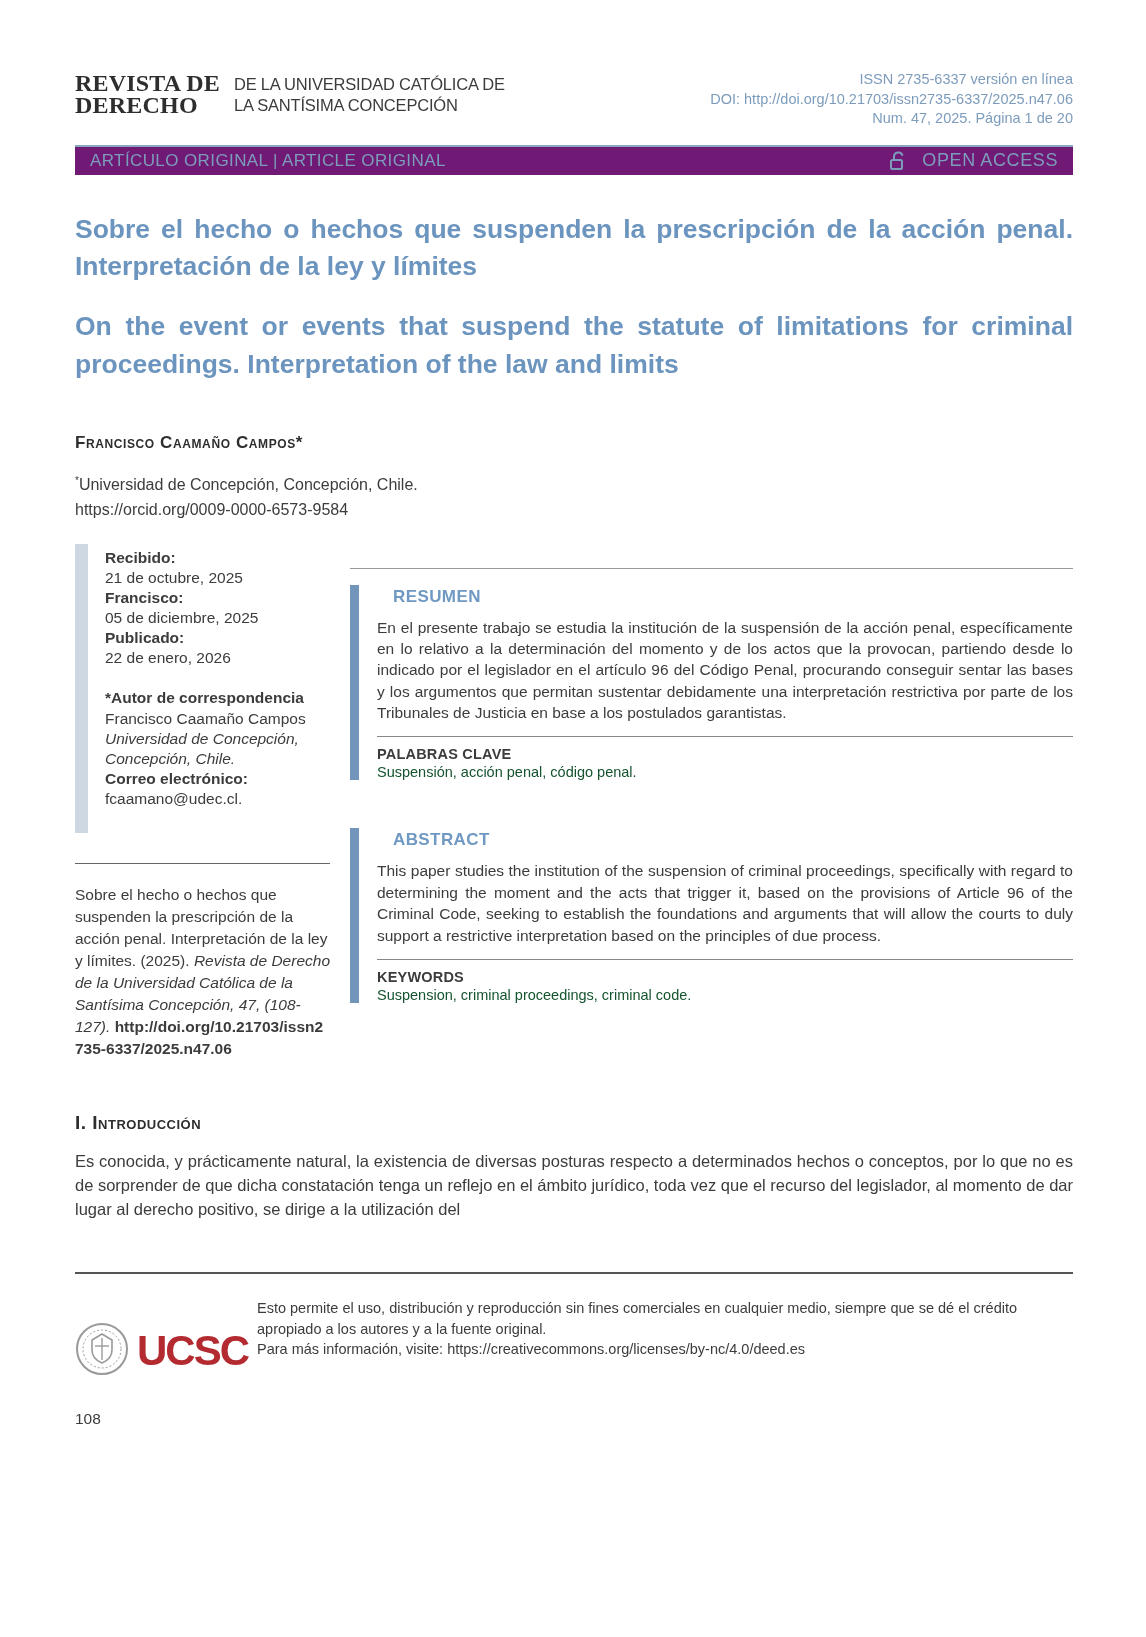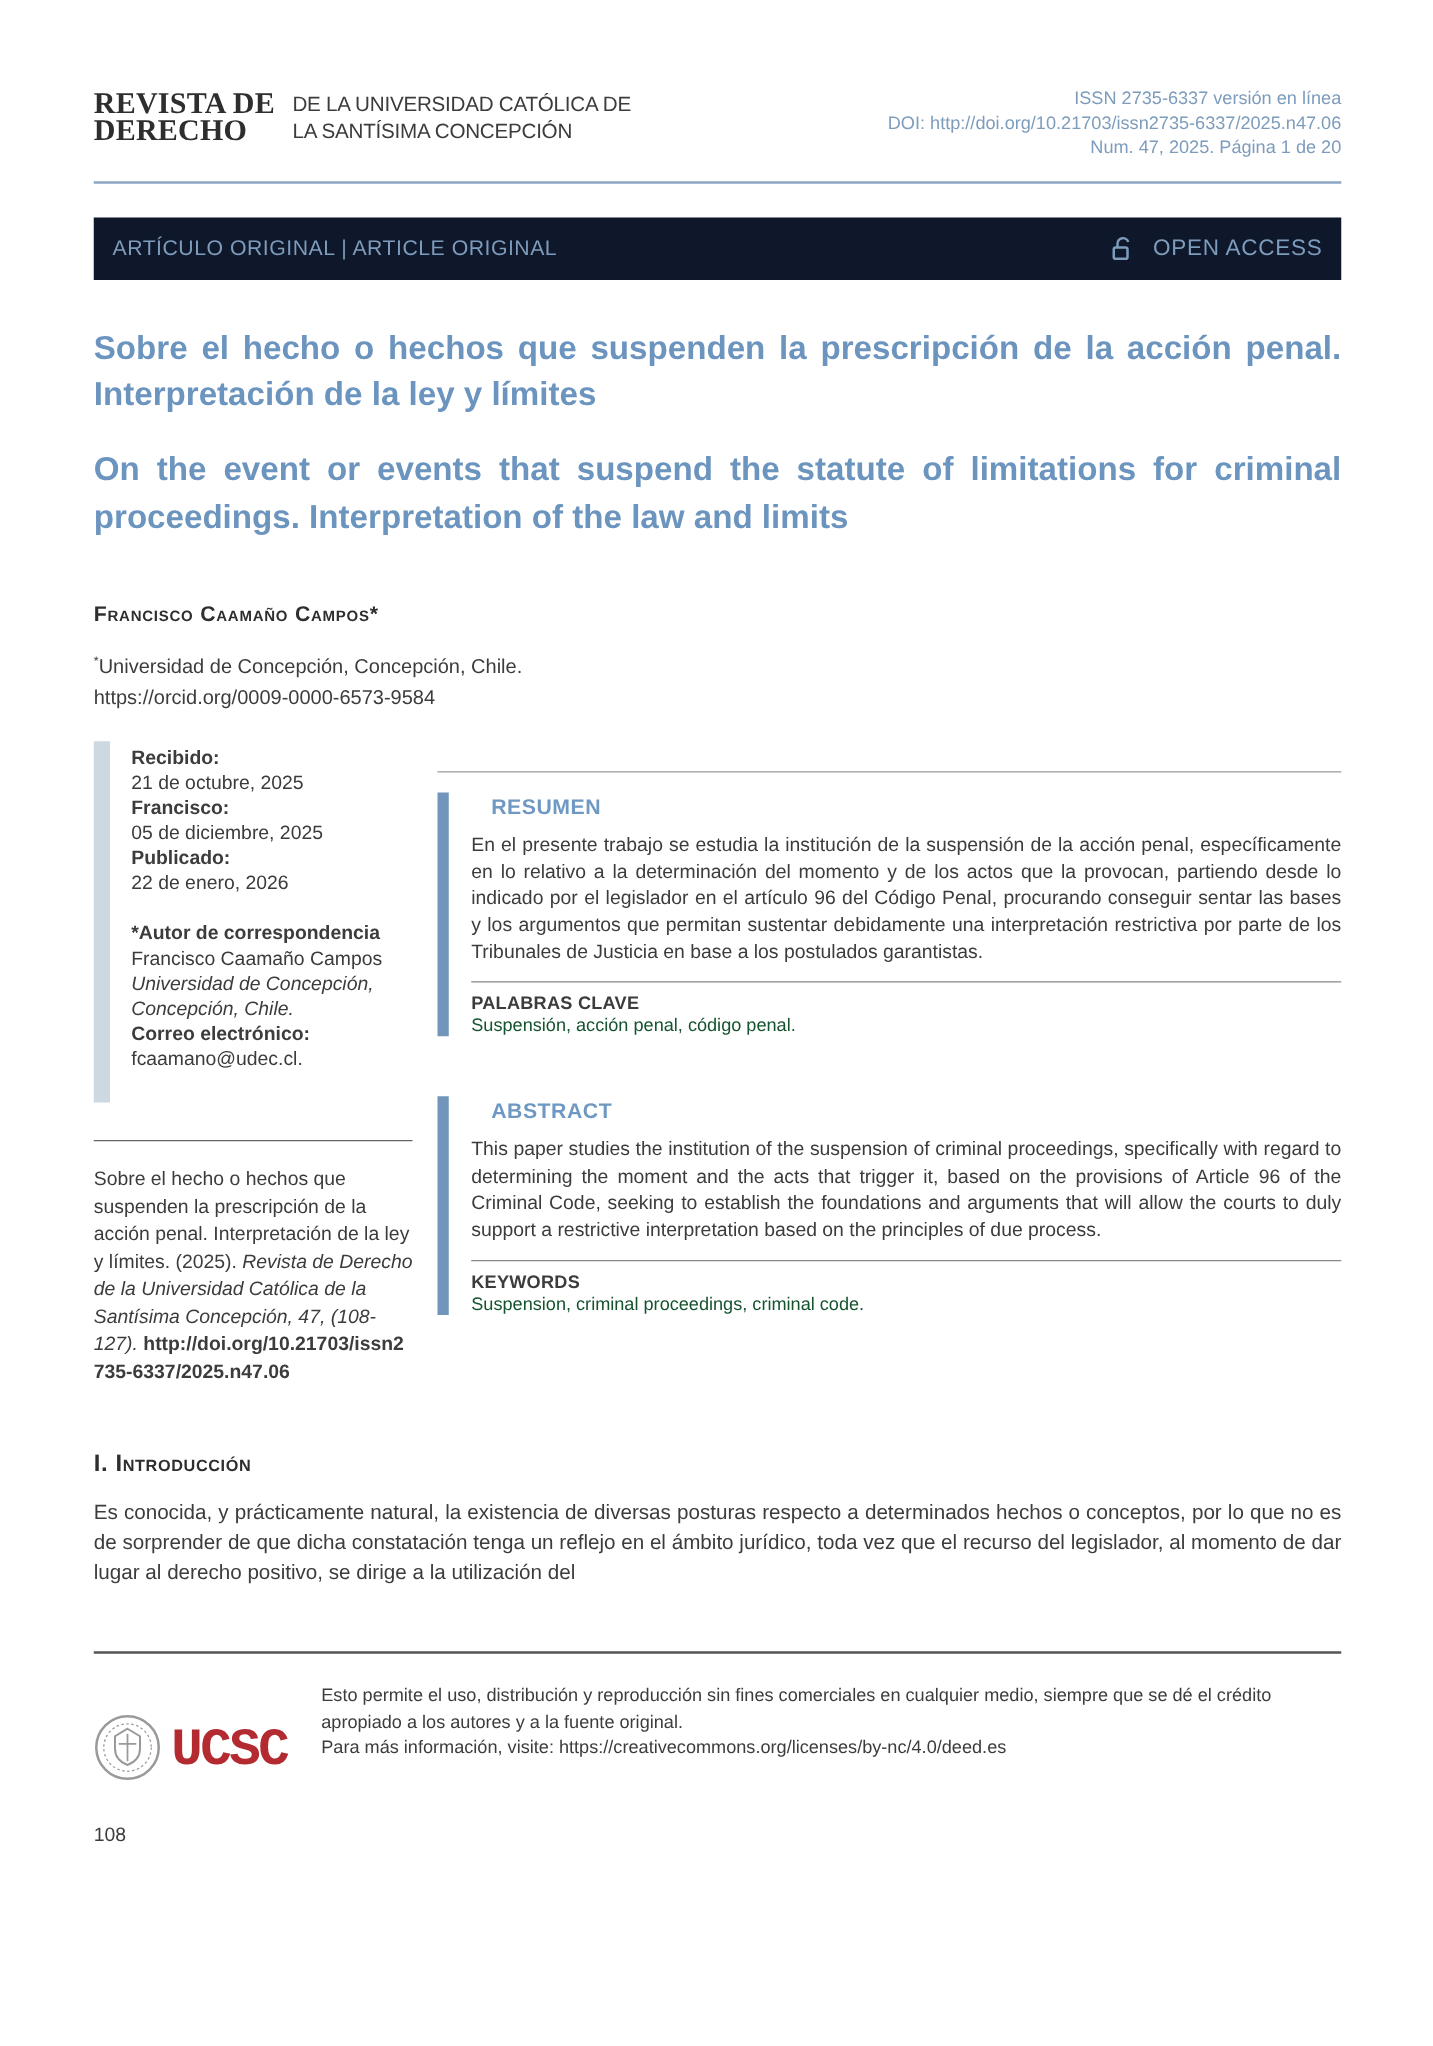--- a/index.html
+++ b/index.html
@@ -19,21 +19,21 @@
     padding-top:2px;
   }
   .brand-sub {
     font-size:16.5px; line-height:1.25; letter-spacing:-0.2px; color:#3c3c3c; padding-top:4px;
   }
   .issue-info { text-align:right; color:#7d9cbc; font-size:14.5px; line-height:1.35; }
   .header-rule { margin-top:16px; height:2px; background:#8aa6c3; border:none; }
 
   
   .article-bar {
-    margin-top:27px; height:50px; background:#0f172a; color:#7d9cbc;
+    height:28px; background:#701a75; color:#7d9cbc;
     display:flex; align-items:center; justify-content:space-between; padding:0 15px;
     font-size:17px; letter-spacing:0.4px;
   }
   .open-access { display:flex; align-items:center; gap:16px; font-size:18px; letter-spacing:0.6px; }
   .open-access svg { display:block; }
 
   
   .title-es, .title-en {
     color:#6b94be; font-weight:700; font-size:26.5px; line-height:1.42; text-align:justify;
   }
@@ -82,21 +82,21 @@
     font-variant:small-caps; color:#2e2e2e;
   }
   .intro-par { margin-top:16px; font-size:16.5px; line-height:1.45; text-align:justify; color:#3c3c3c; }
 
   
   .footer-rule { border:none; border-top:2px solid #555; margin-top:50px; }
   .footer-row { display:flex; margin-top:24px; }
   .logo-box { width:182px; display:flex; align-items:center; gap:8px; padding-top:24px; }
   .ucsc-text {
     color:#b32b30; font-weight:700; font-size:42px; letter-spacing:-2px;
-    font-family:Liberation Mono, monospace;
+    font-family:Liberation Sans, sans-serif;
   }
   .license { flex:1; font-size:14.5px; line-height:1.42; color:#3c3c3c; }
   .license .b { font-weight:700; }
   .license p + p { margin-top:0; }
   .page-number { margin-top:30px; font-size:15.5px; color:#3c3c3c; }
 </style>
 </head>
 <body>
 
 <div class="page">

